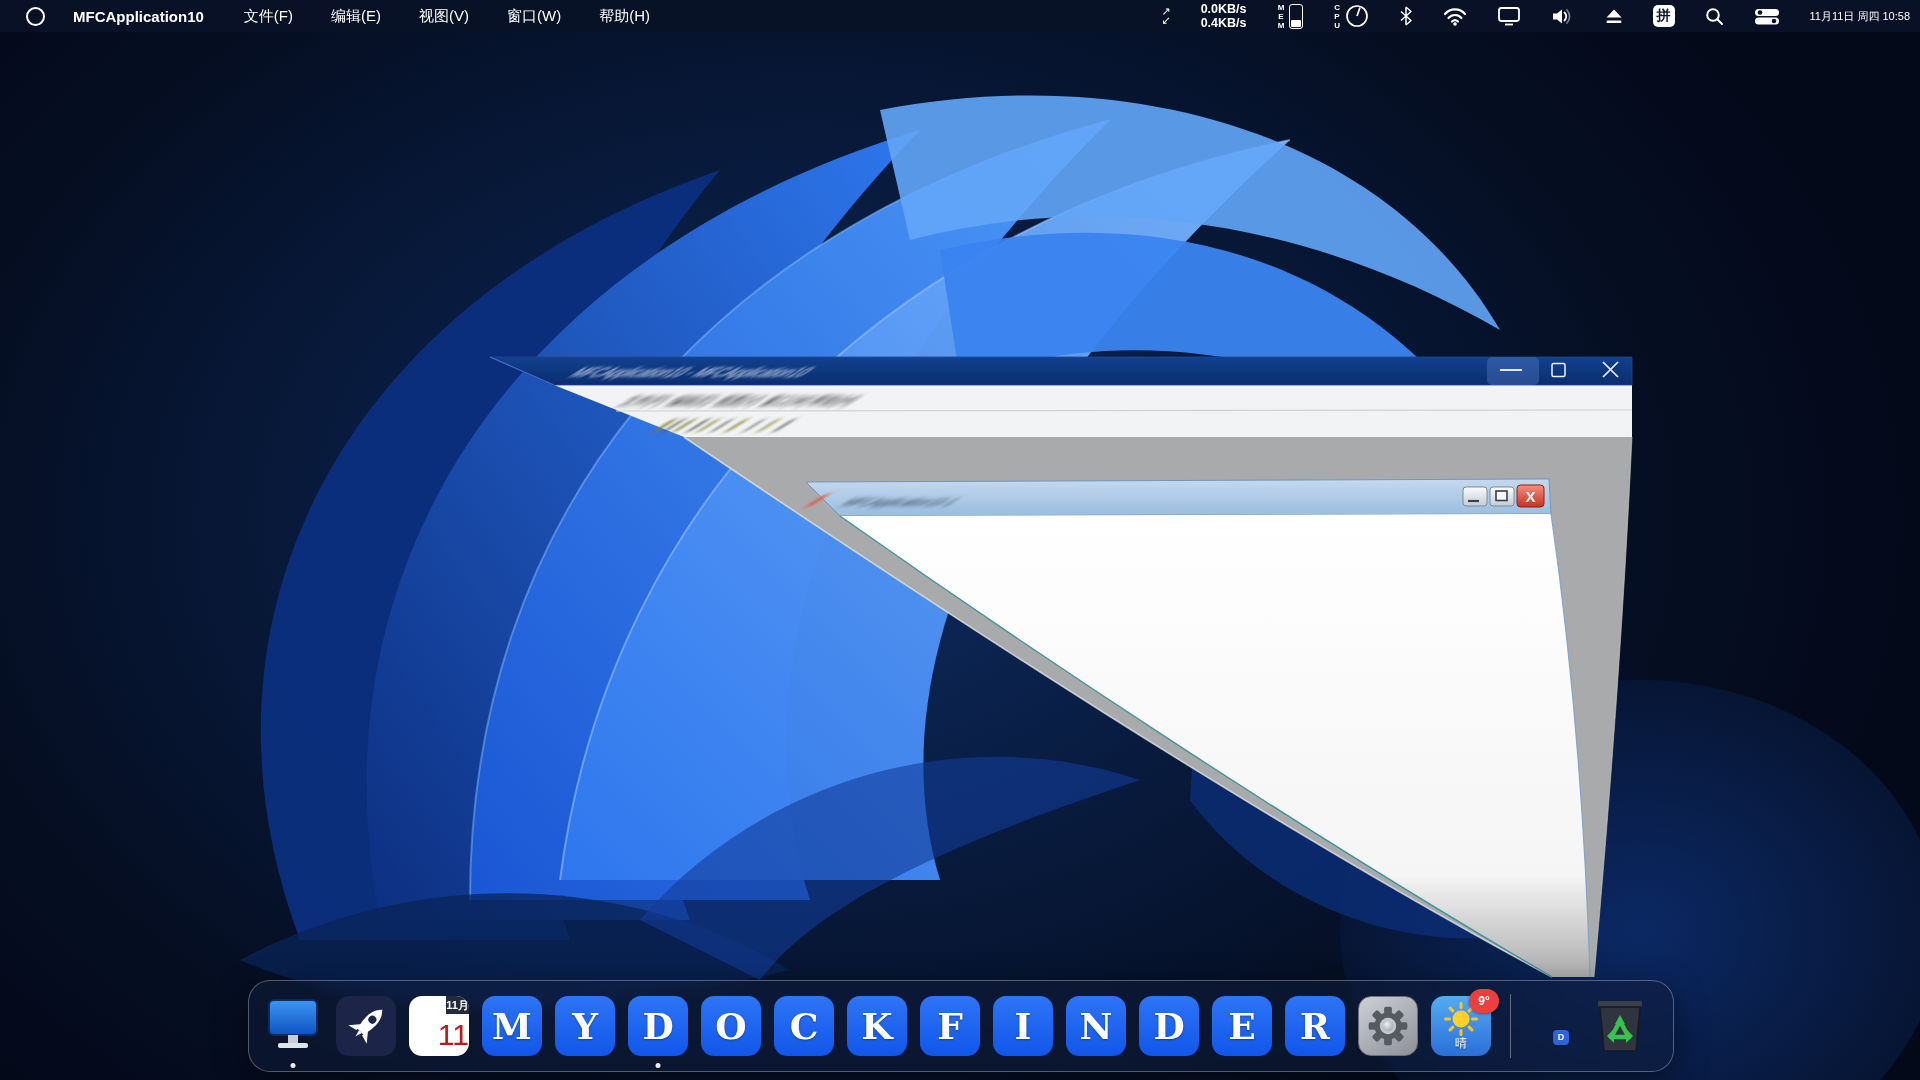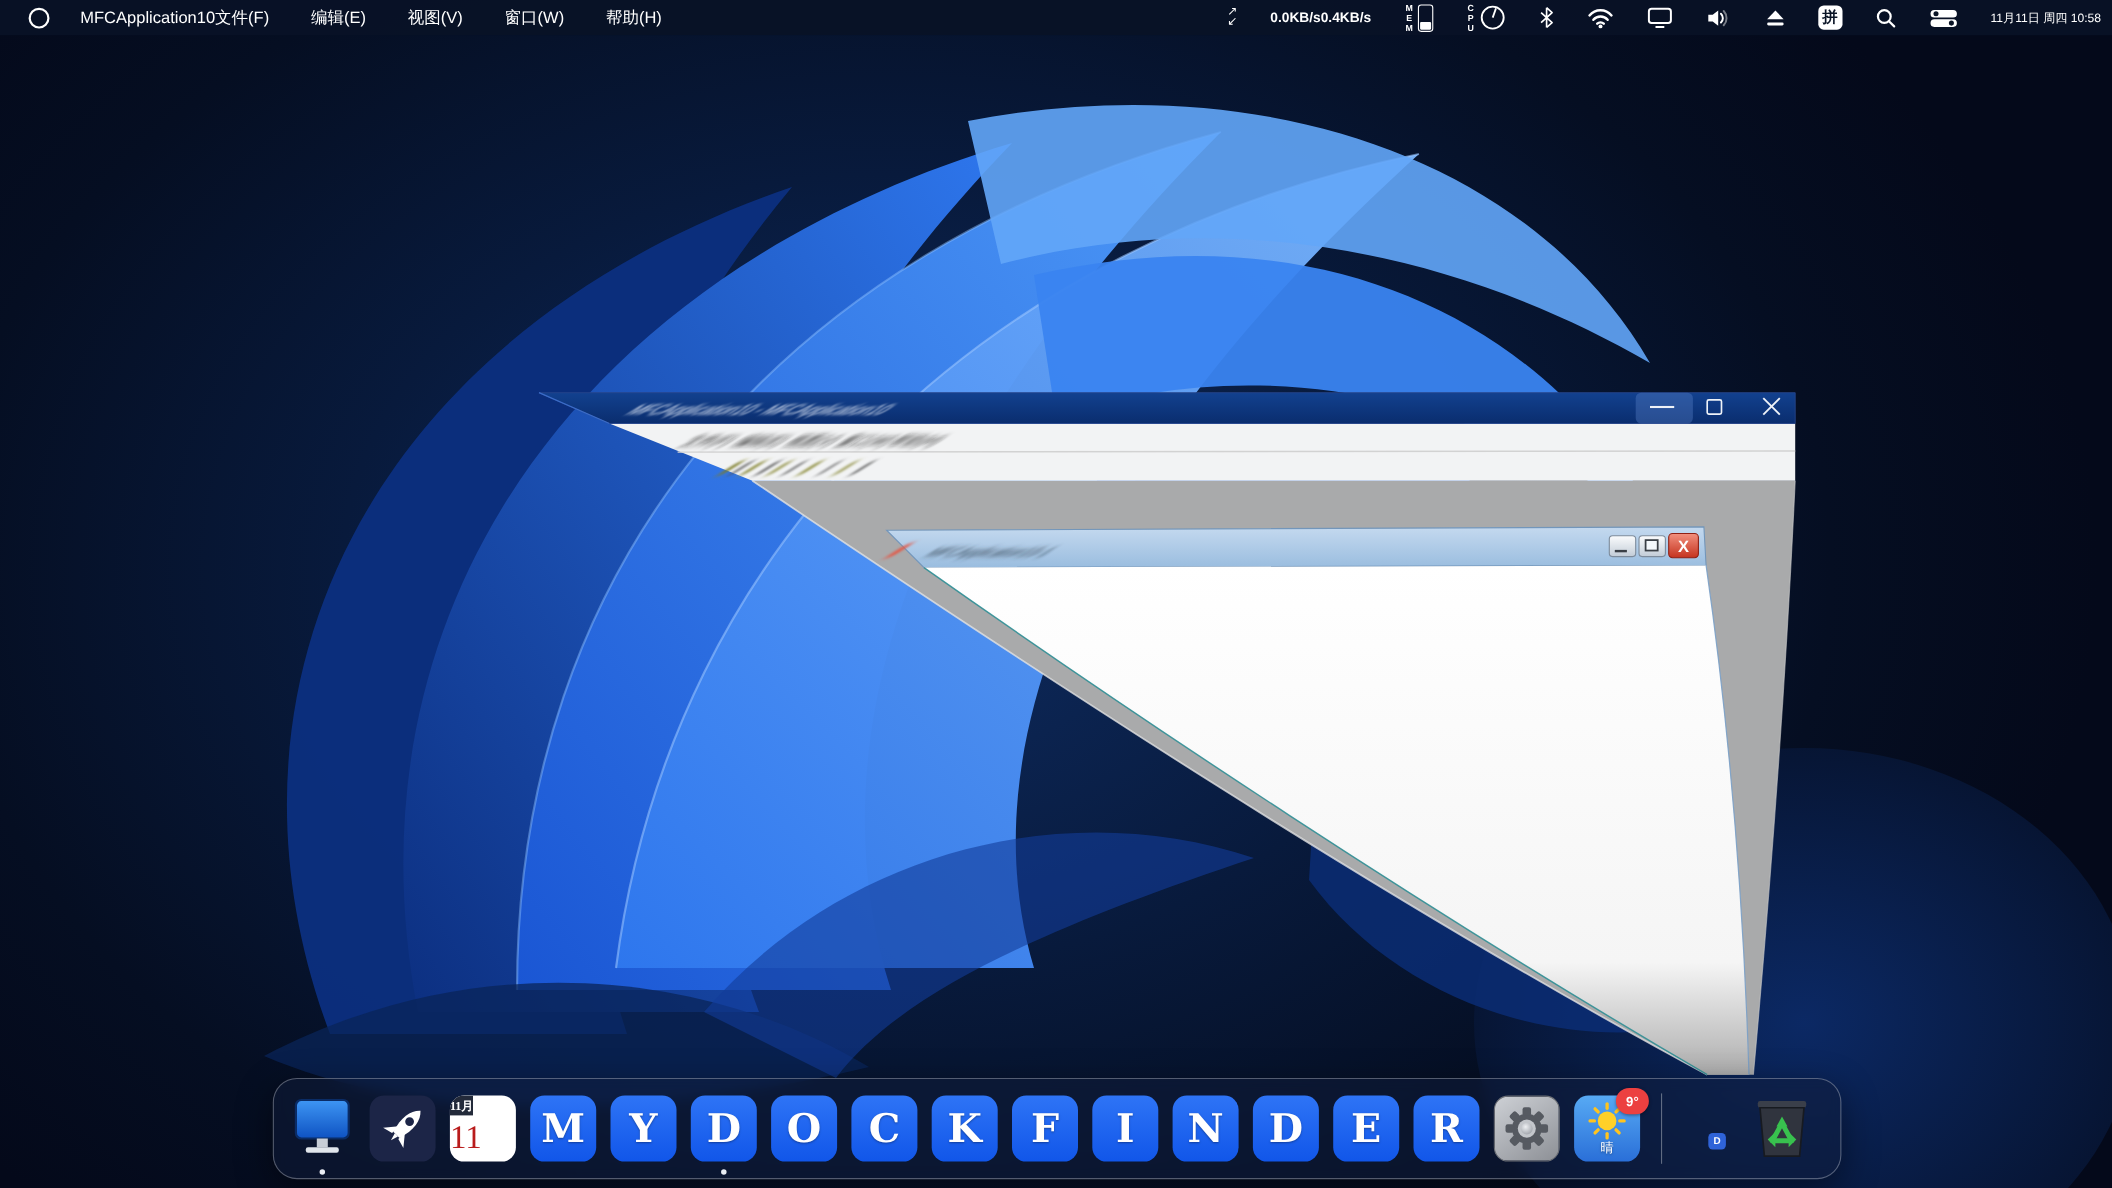--- a/index.html
+++ b/index.html
@@ -10,26 +10,26 @@
   .wallpaper{position:absolute;inset:0;
     background:
       radial-gradient(1100px 800px at 42% 48%, #0e2c62 0%, #081a3c 45%, #050e22 78%, #04091a 100%);}
   .wallpaper svg{position:absolute;inset:0;}
   
   .menubar{position:absolute;top:0;left:0;right:0;height:32px;z-index:50;
     background:rgba(9,18,38,0.94);display:flex;align-items:center;
     color:#fff;font-size:15px;padding:0 10px 0 26px;}
   .mb-logo{width:15px;height:15px;border:2.6px solid #fff;border-radius:50%;
     margin-right:28px;flex:none;}
-  .mb-app{font-weight:400;white-space:nowrap;}
+  .mb-app{font-weight:700;margin-right:40px;white-space:nowrap;}
   .mb-item{margin-right:38px;white-space:nowrap;cursor:default;text-align:center;}
   .mb-spacer{flex:1;}
   .mb-right{display:flex;align-items:center;gap:30px;}
   .mb-net{display:flex;flex-direction:column;line-height:9px;font-size:11px;color:#fff;}
-  .mb-speeds{display:flex;align-items:flex-end;
+  .mb-speeds{display:flex;flex-direction:column;align-items:flex-end;
     font-size:12.5px;font-weight:700;line-height:14px;}
   .mb-mem,.mb-cpu{display:flex;align-items:center;gap:4px;}
   .vlabel{writing-mode:vertical-rl;text-orientation:upright;font-size:8px;
     font-weight:700;line-height:8px;letter-spacing:0;}
   .battery{width:12px;height:23px;border:1.6px solid #fff;border-radius:3px;
     position:relative;}
   .battery .fill{position:absolute;left:1px;right:1px;bottom:1px;height:28%;
     background:#fff;border-radius:1px;}
   .ime-badge{width:22px;height:22px;background:#fff;border-radius:5px;color:#0a1426;
     font-size:14px;font-weight:700;display:flex;align-items:center;justify-content:center;}
@@ -43,22 +43,22 @@
     display:flex;align-items:center;padding:0 14px;box-sizing:border-box;
     backdrop-filter:blur(6px);}
   .dk{width:60px;height:60px;margin-right:13px;border-radius:13px;position:relative;
     flex:none;display:flex;align-items:center;justify-content:center;}
   .dk .dot{position:absolute;left:50%;transform:translateX(-50%);bottom:-12px;
     width:5px;height:5px;border-radius:50%;background:#e9edf4;}
   .dk-letter{background:linear-gradient(180deg,#2e74f6 0%,#1156e9 100%);
     color:#fff;font-family:"DejaVu Serif",serif;font-weight:700;font-size:36px;
     text-shadow:0 1px 2px rgba(0,0,0,0.35);}
   .dk-rocket{background:#1c2547;}
-  .dk-cal{background:#fff;overflow:hidden;flex-direction:column;align-items:flex-start;
-    justify-content:flex-start;font-family:Liberation Serif, serif;}
+  .dk-cal{background:#fff;overflow:hidden;flex-direction:column;align-items:flex-end;
+    justify-content:flex-start;}
   .dk-cal .cal-top{height:18px;background:#232a3a;color:#fff;font-size:11px;
     font-weight:700;display:flex;align-items:center;justify-content:center;}
   .dk-cal .cal-day{flex:1;display:flex;align-items:center;justify-content:center;
     font-size:30px;color:#b91c1c;}
   .dk-gear{background:linear-gradient(145deg,#cdd0d5 0%,#8d9096 100%);
     border:1px solid #6c6f75;box-sizing:border-box;}
   .dk-weather{background:linear-gradient(180deg,#57aaf4 0%,#2a6fd8 100%);}
   .wx-badge{position:absolute;top:-7px;right:-8px;min-width:24px;height:24px;
     border-radius:12px;background:#ec4040;color:#fff;font-size:12px;font-weight:700;
     display:flex;align-items:center;justify-content:center;padding:0 3px;

